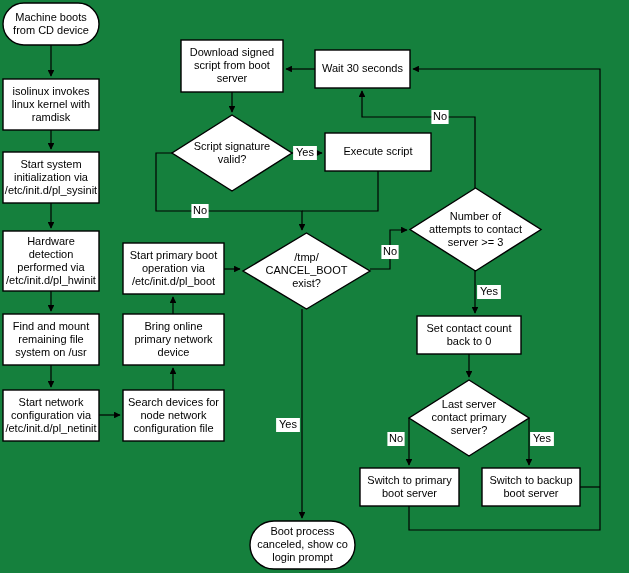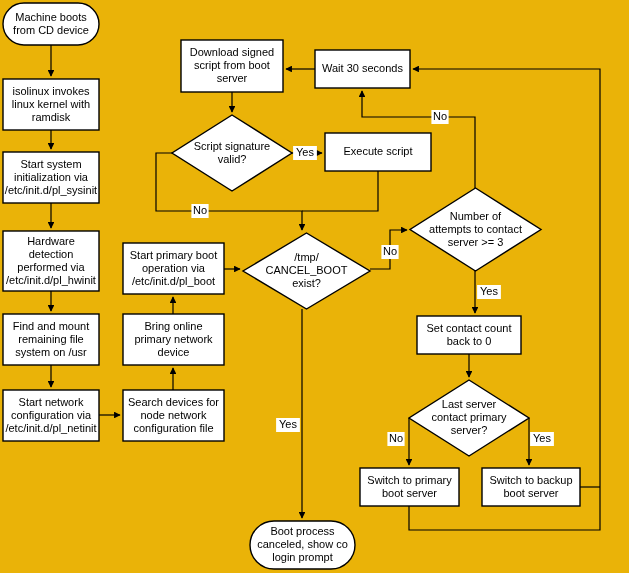--- a/index.html
+++ b/index.html
@@ -4,21 +4,21 @@
 <style>
   html, body {
     margin: 0;
     padding: 0;
     background: #ffffff;
   }
   #flowchart-root {
     position: relative;
     width: 629px;
     height: 573px;
-    background: #eab308;
+    background: #15803d;
     font-family: "Liberation Sans", sans-serif;
     overflow: hidden;
   }
   svg#flow-svg {
     position: absolute;
     left: 0;
     top: 0;
     width: 629px;
     height: 573px;
     display: block;

